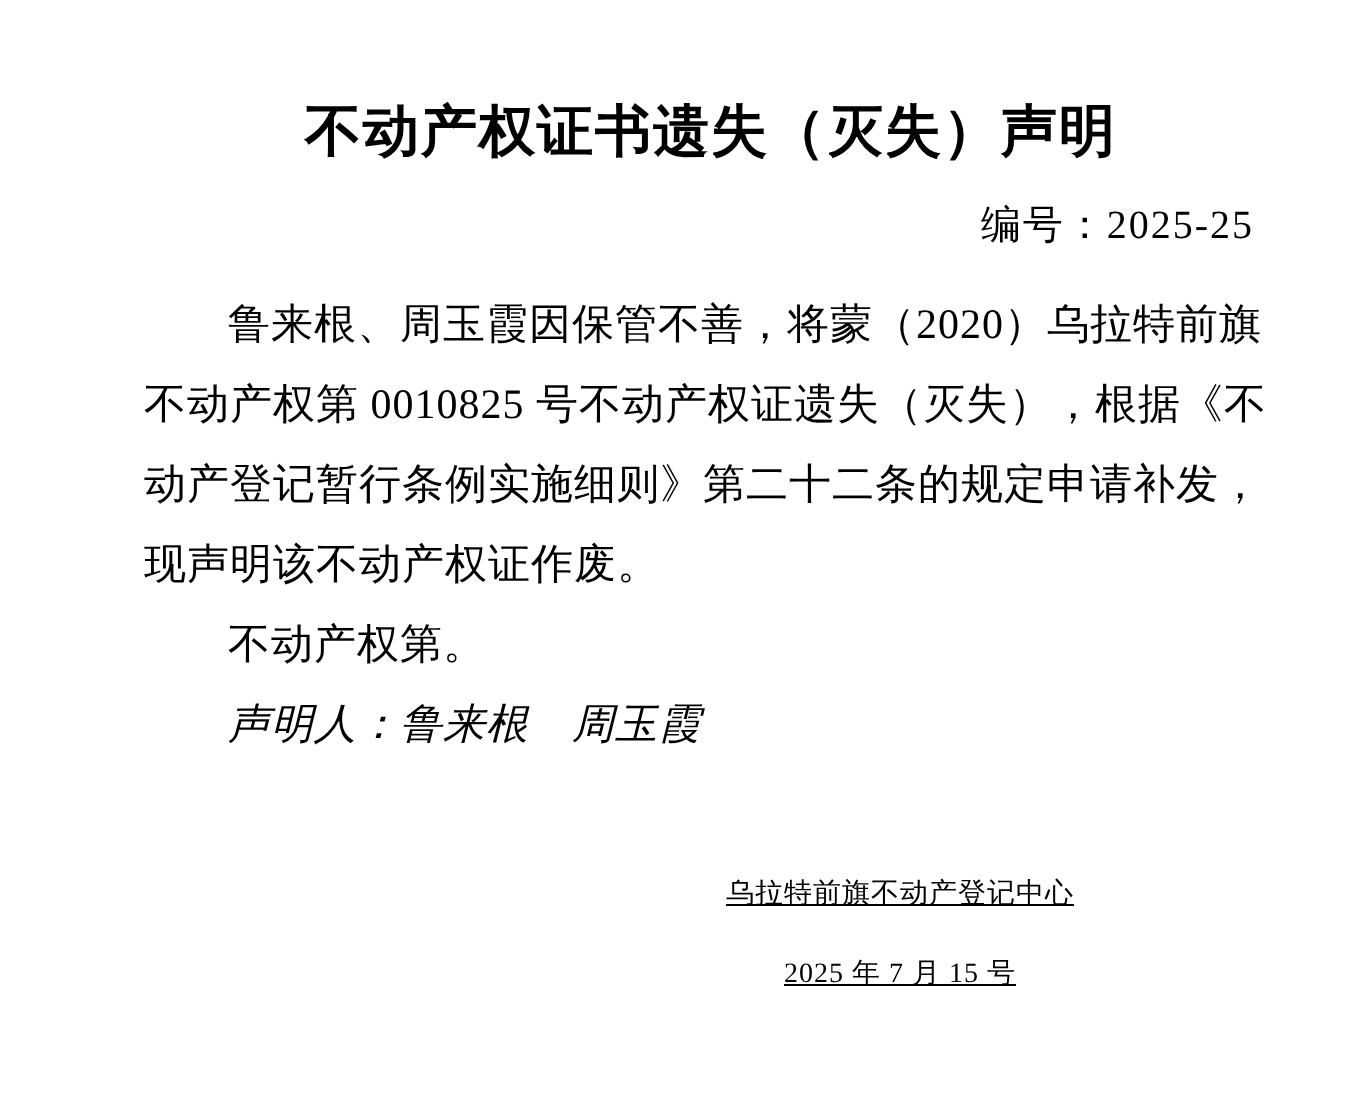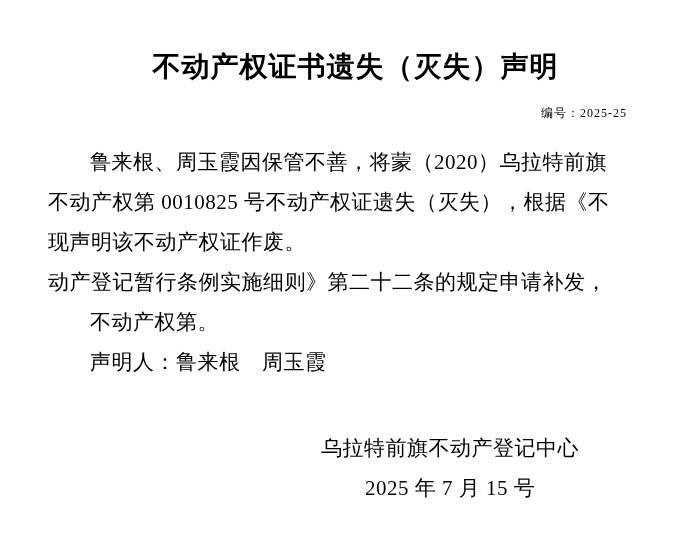--- a/index.html
+++ b/index.html
@@ -25,68 +25,70 @@
     text-align: center;
     font-size: 28px;
     line-height: 34px;
     font-weight: 700;
     letter-spacing: 1px;
     padding-left: 32px;
   }
   .doc-number {
     margin: 16px 52px 0 0;
     text-align: right;
-    font-size: 12px;
+    font-size: 20px;
     line-height: 26px;
     letter-spacing: 1px;
   }
   .body-block {
-    margin: 16px 0 0 48px;
+    margin: 16px 0 0 72px;
     width: 560px;
     font-size: 21px;
     line-height: 40px;
     letter-spacing: 0.5px;
   }
   .body-line {
     white-space: nowrap;
   }
   .body-line.indent,
   .closing-line,
   .declarant-line {
     padding-left: 42px;
   }
   .declarant-line {
     white-space: pre-wrap;
+    font-style: italic;
   }
   .signature-block {
     margin: 46px 0 0 220px;
     width: 460px;
     text-align: center;
-    font-size: 21px;
+    font-size: 14px;
     line-height: 40px;
     letter-spacing: 0.5px;
+    text-decoration: underline;
   }
   .issue-date {
     margin-top: 0;
   }
 </style>
 </head>
 <body>
 
 <div class="page">
 
   <h1 class="title">不动产权证书遗失（灭失）声明</h1>
 
   <div class="doc-number">编号：2025-25</div>
 
   <div class="body-block">
     <div class="body-line indent">鲁来根、周玉霞因保管不善，将蒙（2020）乌拉特前旗</div>
     <div class="body-line">不动产权第 0010825 号不动产权证遗失（灭失），根据《不</div>
+    <div class="body-line">动产登记暂行条例实施细则》第二十二条的规定申请补发，</div>
     <div class="body-line">现声明该不动产权证作废。</div>
-    <div class="body-line">动产登记暂行条例实施细则》第二十二条的规定申请补发，</div>
     <div class="closing-line">不动产权第。</div>
     <div class="declarant-line">声明人：鲁来根　周玉霞</div>
   </div>
 
   <div class="signature-block">
     <div class="issuer-name">乌拉特前旗不动产登记中心</div>
     <div class="issue-date">2025 年 7 月 15 号</div>
   </div>
 
 </div>

